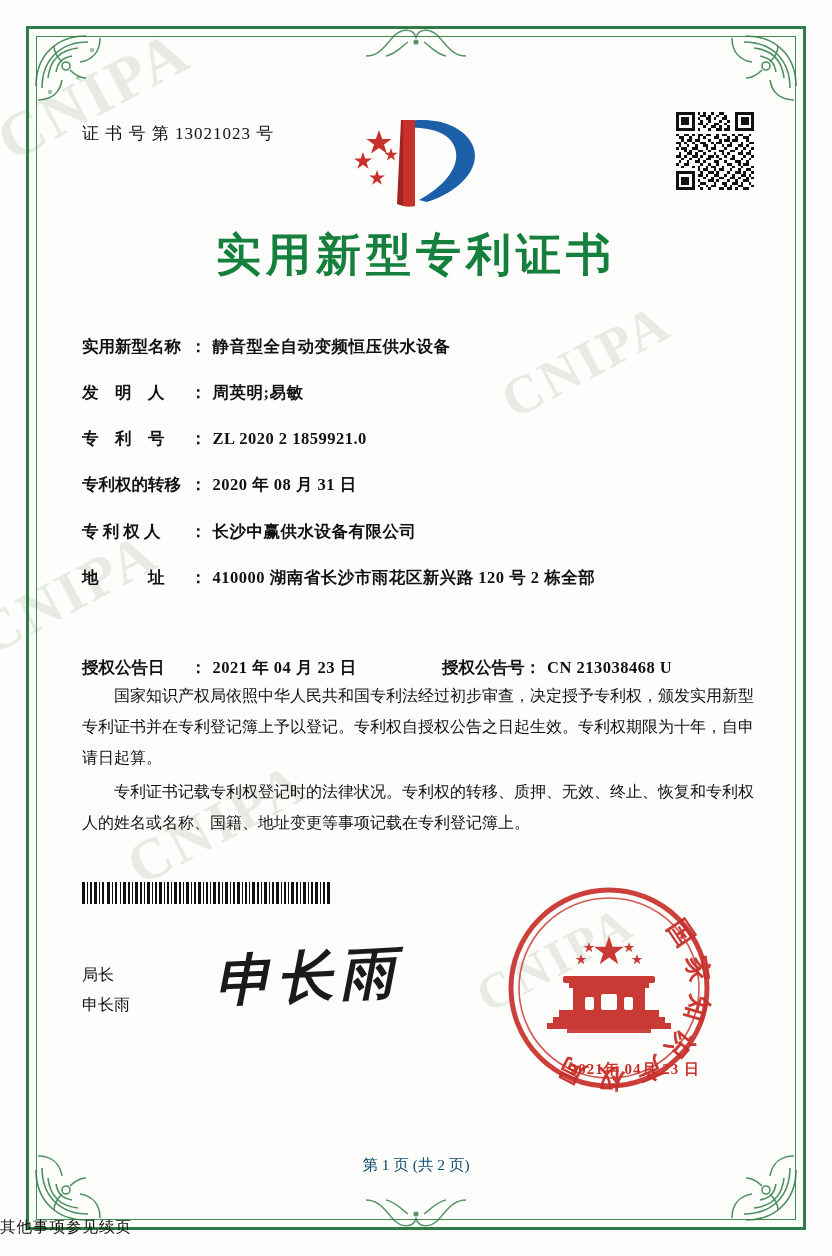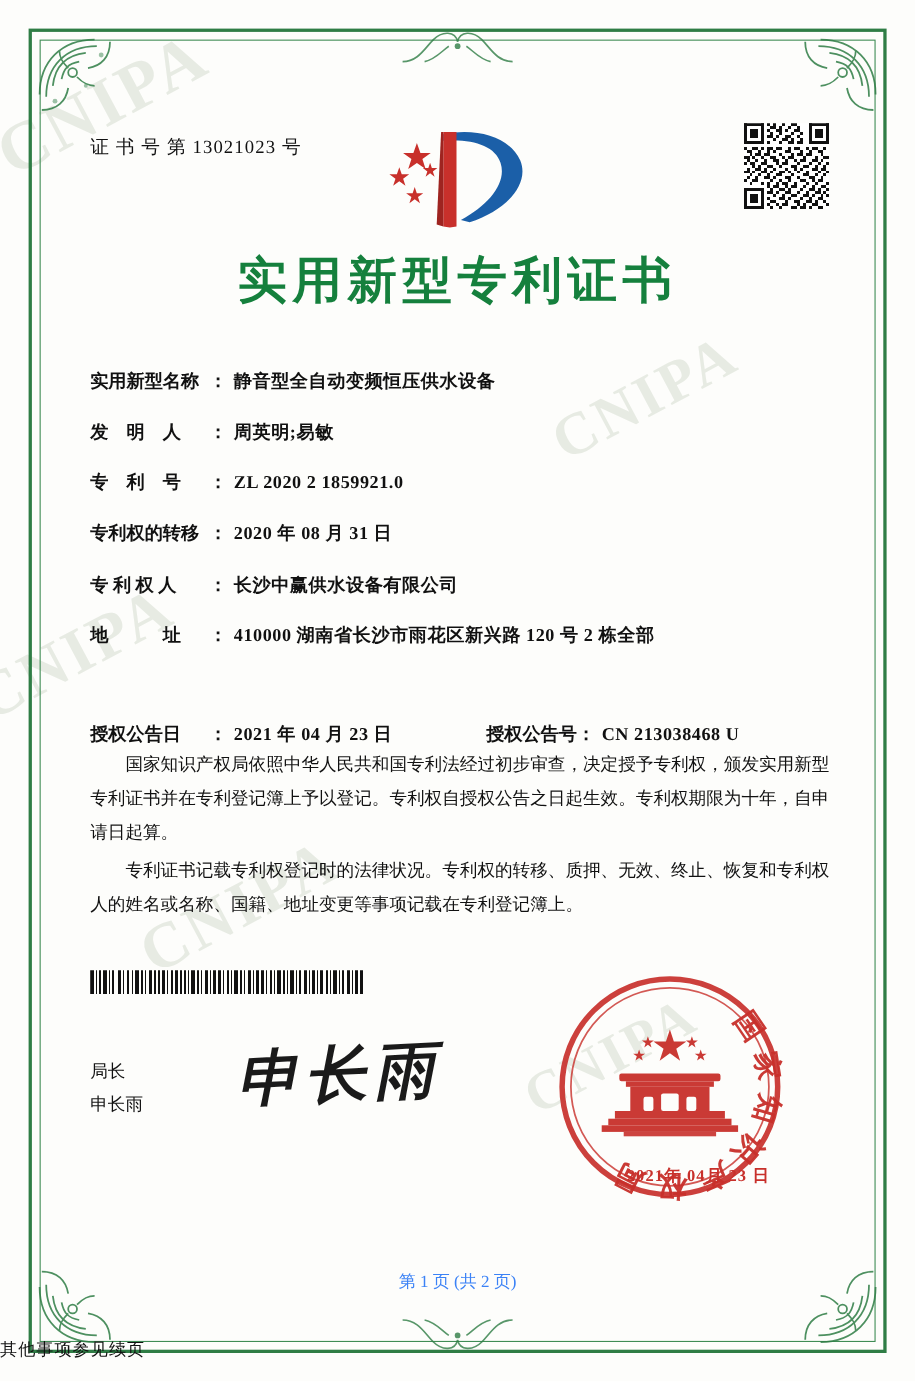--- a/index.html
+++ b/index.html
@@ -175,21 +175,21 @@
     font-size: 15px;
     letter-spacing: 1px;
     font-weight: bold;
   }
 
   .page-num {
     position: absolute;
     left: 0; right: 0; bottom: 20px;
     text-align: center;
     font-size: 15.5px;
-    color: #3b82f6;
+    color: #0c4a6e;
   }
 
   .footer-note {
     position: absolute;
     left: 0; right: 0; bottom: 18px;
     text-align: left;
     font-size: 15.5px;
     color: #111;
     letter-spacing: 1px;
   }

